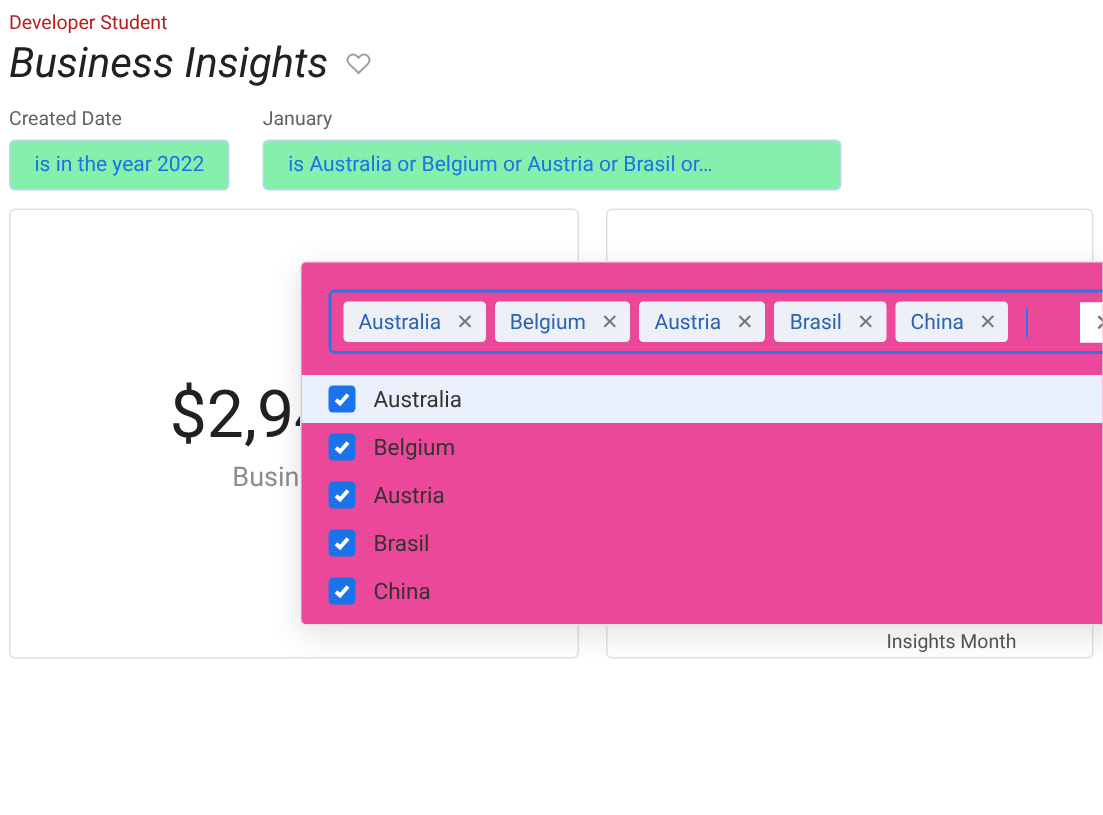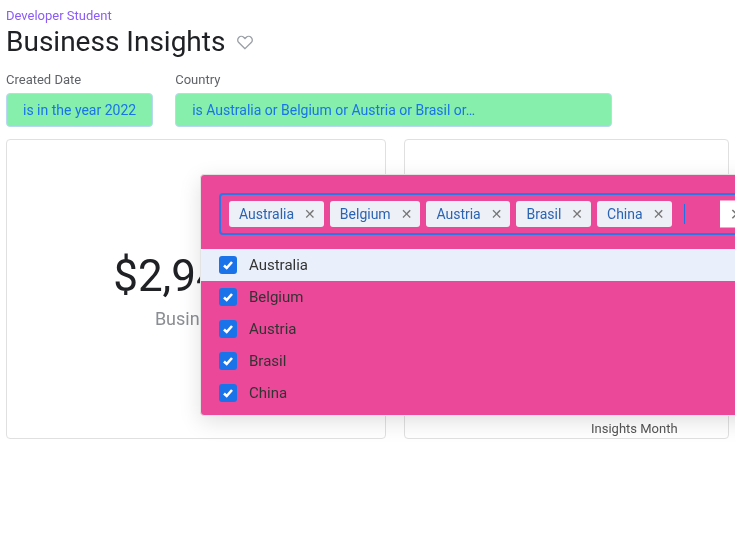--- a/index.html
+++ b/index.html
@@ -6,33 +6,34 @@
   body {
     font-family: -apple-system, BlinkMacSystemFont, "Segoe UI", Roboto, Arial, sans-serif;
     background: #fff;
     width: 735px;
     height: 543px;
     overflow: hidden;
     position: relative;
   }
   .crumb {
     font-size: 13px;
-    color: #8b5cf6;
+    color: #b91c1c;
     padding: 8px 0 0 6px;
   }
   .title-row {
     display: flex;
     align-items: center;
     gap: 10px;
     padding: 2px 0 14px 6px;
   }
   .title {
     font-size: 28px;
     font-weight: 400;
     color: #202124;
+    font-style: italic;
   }
   .heart {
     stroke: #9aa0a6;
     fill: none;
     stroke-width: 1.6;
   }
   .filters {
     display: flex;
     gap: 22px;
     padding: 0 0 12px 6px;
@@ -46,21 +47,21 @@
   .filter-pill {
     background: #86efac;
     border: 1px solid #bcd6f5;
     border-radius: 4px;
     color: #1a73e8;
     font-size: 14px;
     padding: 8px 16px;
     cursor: pointer;
     white-space: nowrap;
   }
-  .filter-pill.wide { width: 437px; }
+  .filter-pill.wide { width: 386px; }
   .cards-row {
     display: flex;
     gap: 18px;
     padding: 0 6px;
   }
   .card {
     border: 1px solid #e0e0e0;
     border-radius: 4px;
     background: #fff;
     height: 300px;
@@ -204,21 +205,21 @@
     <path d="M12 20 L4.5 12.7 C2.8 11 2.8 8.2 4.5 6.5 C6.2 4.8 9 4.8 10.7 6.5 L12 7.8 L13.3 6.5 C15 4.8 17.8 4.8 19.5 6.5 C21.2 8.2 21.2 11 19.5 12.7 Z"></path>
   </svg>
 </div>
 
 <div class="filters">
   <div class="filter-col">
     <div class="filter-label">Created Date</div>
     <div class="filter-pill">is in the year 2022</div>
   </div>
   <div class="filter-col">
-    <div class="filter-label">Country</div>
+    <div class="filter-label">January</div>
     <div class="filter-pill wide">is Australia or Belgium or Austria or Brasil or…</div>
   </div>
 </div>
 
 <div class="cards-row">
   <div class="card card-left">
     <div class="big-number">$2,944,5</div>
     <div class="big-number-label">Business I</div>
   </div>
   <div class="card card-right">

